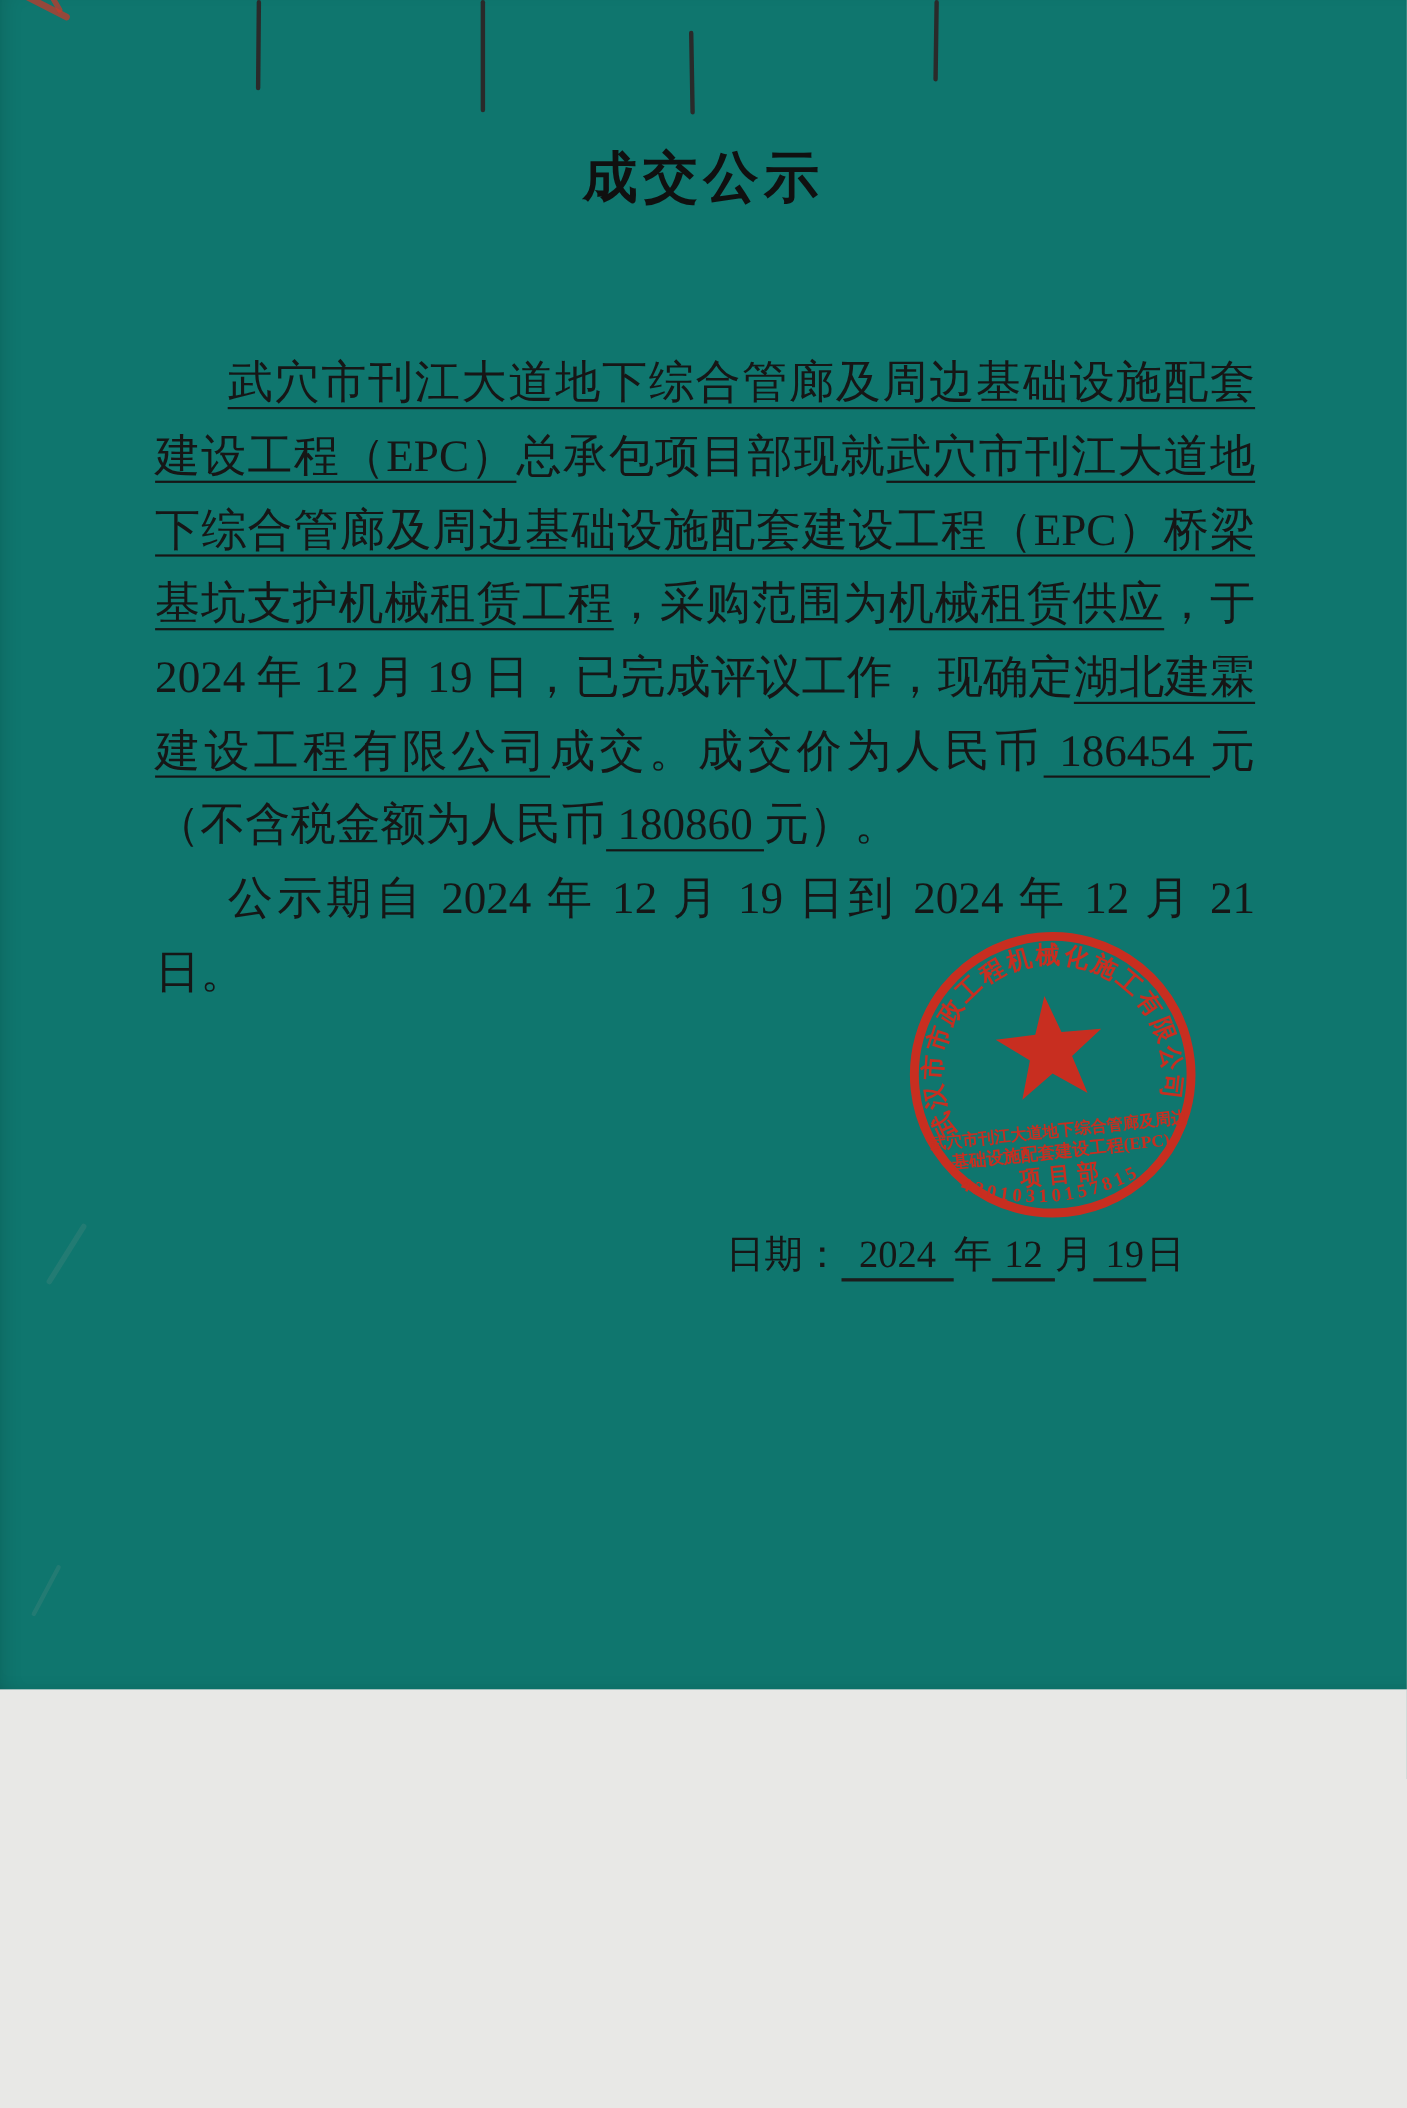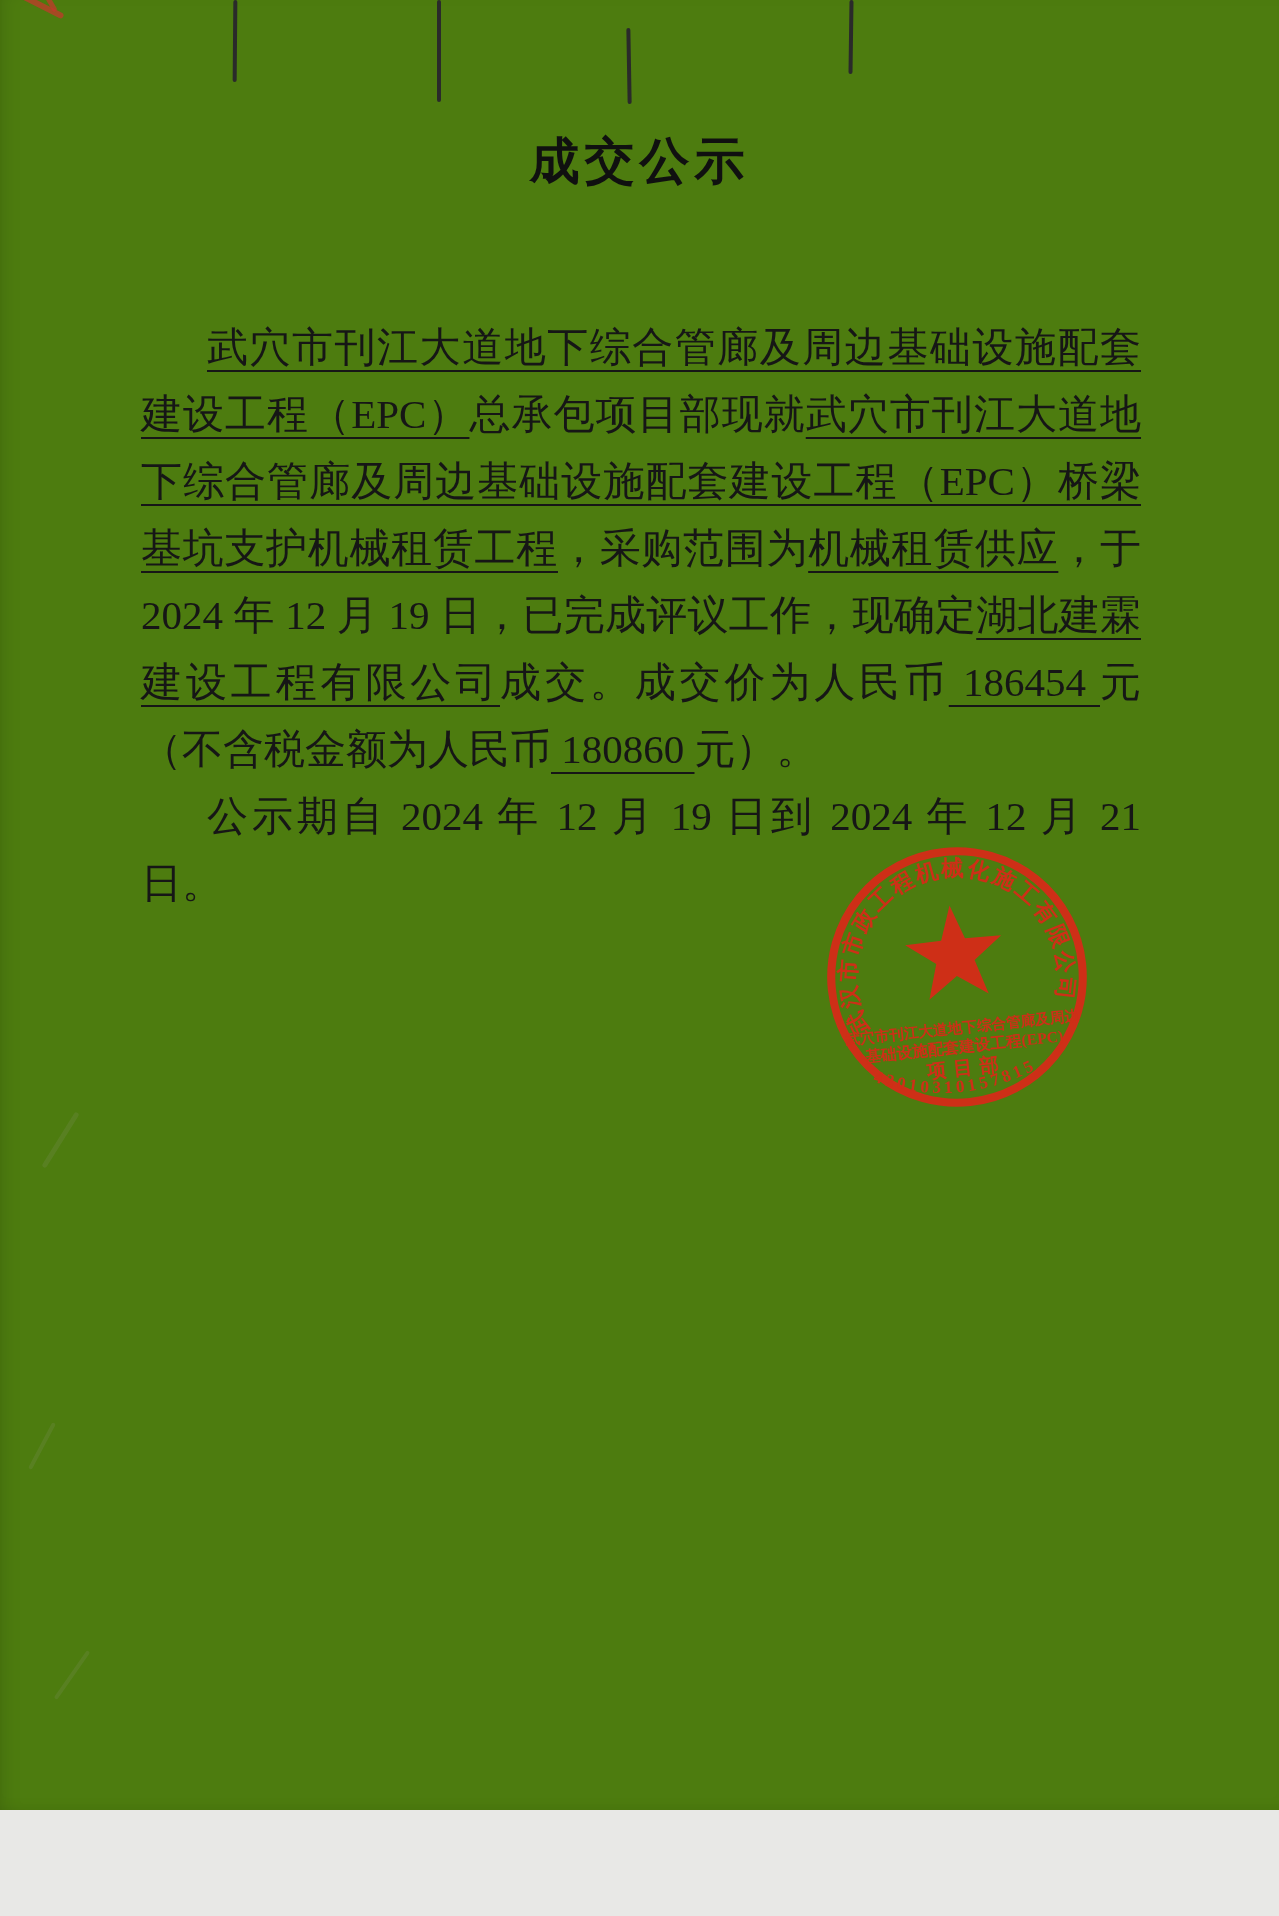--- a/index.html
+++ b/index.html
@@ -1,20 +1,20 @@
 <!DOCTYPE html>
 <html><head>
 <meta charset="utf-8">
 <style>
   html,body{margin:0;padding:0;background:#e8e8e6;}
   .page{
     position:relative;
-    width:1279px;height:1810px;
+    width:1279px;height:1536px;
     margin:0 auto;
-    background:#4d7c0f;
+    background:#0f766e;
     overflow:hidden;
     font-family:"Liberation Serif","DejaVu Serif",serif;
     color:#161616;
     box-shadow:inset 14px 0 22px -16px rgba(0,0,0,.18), inset 0 -10px 18px -14px rgba(0,0,0,.12);
   }
   
   .tick{position:absolute;background:#2a2a2a;width:4px;border-radius:2px;}
   .tick1{left:233px;top:0;height:82px;transform:rotate(.5deg);}
   .tick2{left:437px;top:0;height:102px;}
   .tick3{left:627px;top:28px;height:76px;transform:rotate(-1deg);}
@@ -84,20 +84,21 @@
   <div class="smudge sm4"></div>
 
   <div class="doc-title">成交公示</div>
 
   <div class="body-text">
     <p><span class="u">武穴市刊江大道地下综合管廊及周边基础设施配套建设工程（EPC）</span><span>总承包项目部现就</span><span class="u">武穴市刊江大道地下综合管廊及周边基础设施配套建设工程（EPC）桥梁基坑支护机械租赁工程</span><span>，采购范围为</span><span class="u">机械租赁供应</span><span>，于 2024 年 12 月 19 日，已完成评议工作，现确定</span><span class="u">湖北建霖建设工程有限公司</span><span>成交。成交价为人民币</span><span class="u"> 186454 </span><span>元（不含税金额为人民币</span><span class="u"> 180860 </span><span>元）。</span></p>
     <p>公示期自 2024 年 12 月 19 日到 2024 年 12 月 21 日。</p>
   </div>
 
 
+  <div class="sig-date"><span>日期：</span><span class="blank">2024</span><span>年</span><span class="blank narrow">12</span><span>月</span><span class="blank day">19</span><span>日</span></div>
 
   <svg class="stamp" viewBox="0 0 282 282" xmlns="http://www.w3.org/2000/svg">
     <defs>
       <path id="ringPath" d="M 50.4 183.3 A 100 100 0 1 1 231.6 183.3" fill="none"></path>
       <path id="numPath" d="M 42 232 Q 141 280 242 224" fill="none"></path>
     </defs>
     <circle cx="141" cy="141" r="124" fill="none" stroke="#dd2718" stroke-width="8"></circle>
     <polygon fill="#dd2718" points="141,70 152.8,103.8 188.6,104.5 160,126.2 170.4,160.5 141,140 111.6,160.5 122,126.2 93.4,104.5 129.2,103.8"></polygon>
     <text font-size="22" fill="#dd2718" letter-spacing="2.5" font-family="Liberation Serif, DejaVu Serif, serif" font-weight="700">
       <textPath href="#ringPath">武汉市市政工程机械化施工有限公司</textPath>

